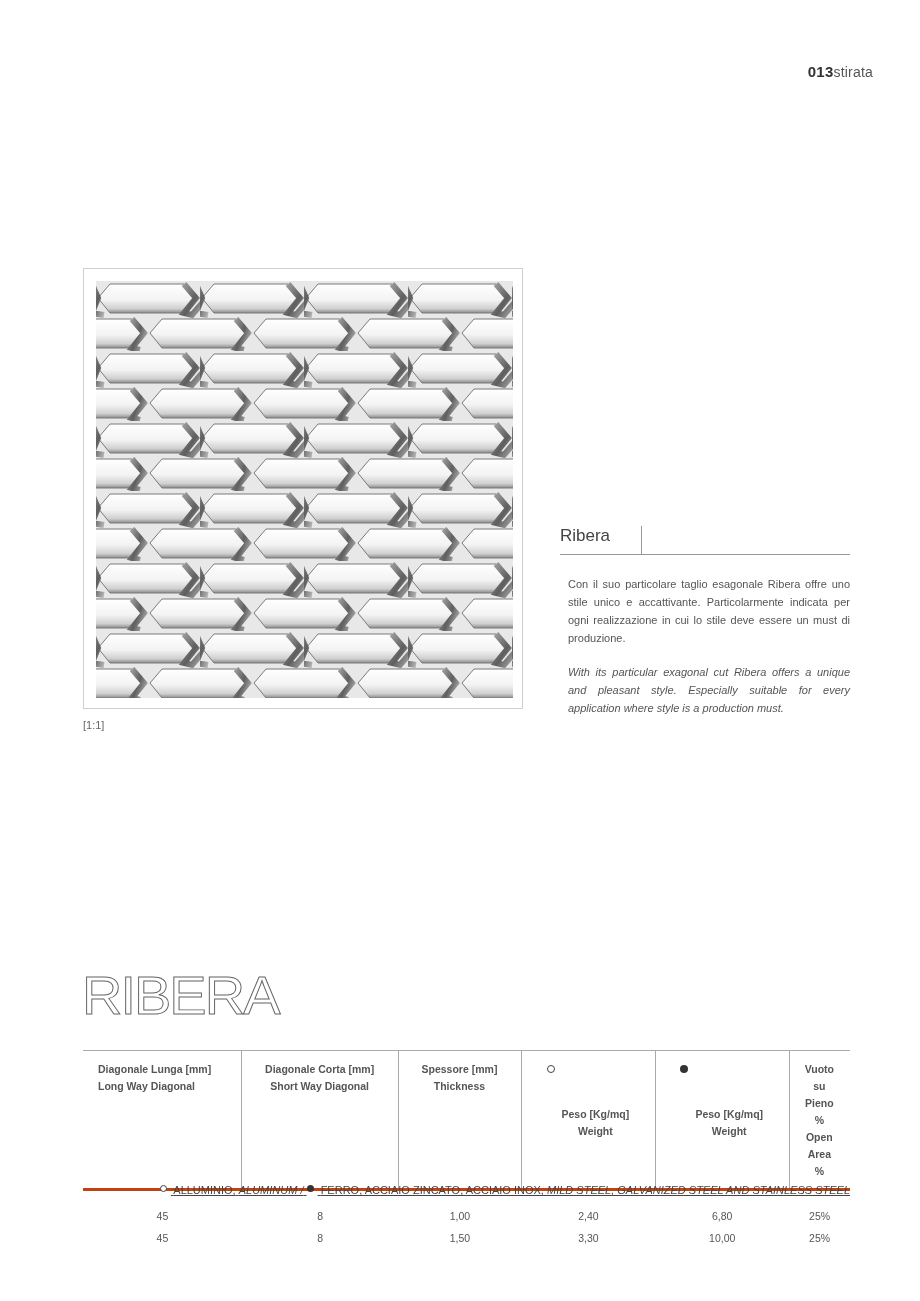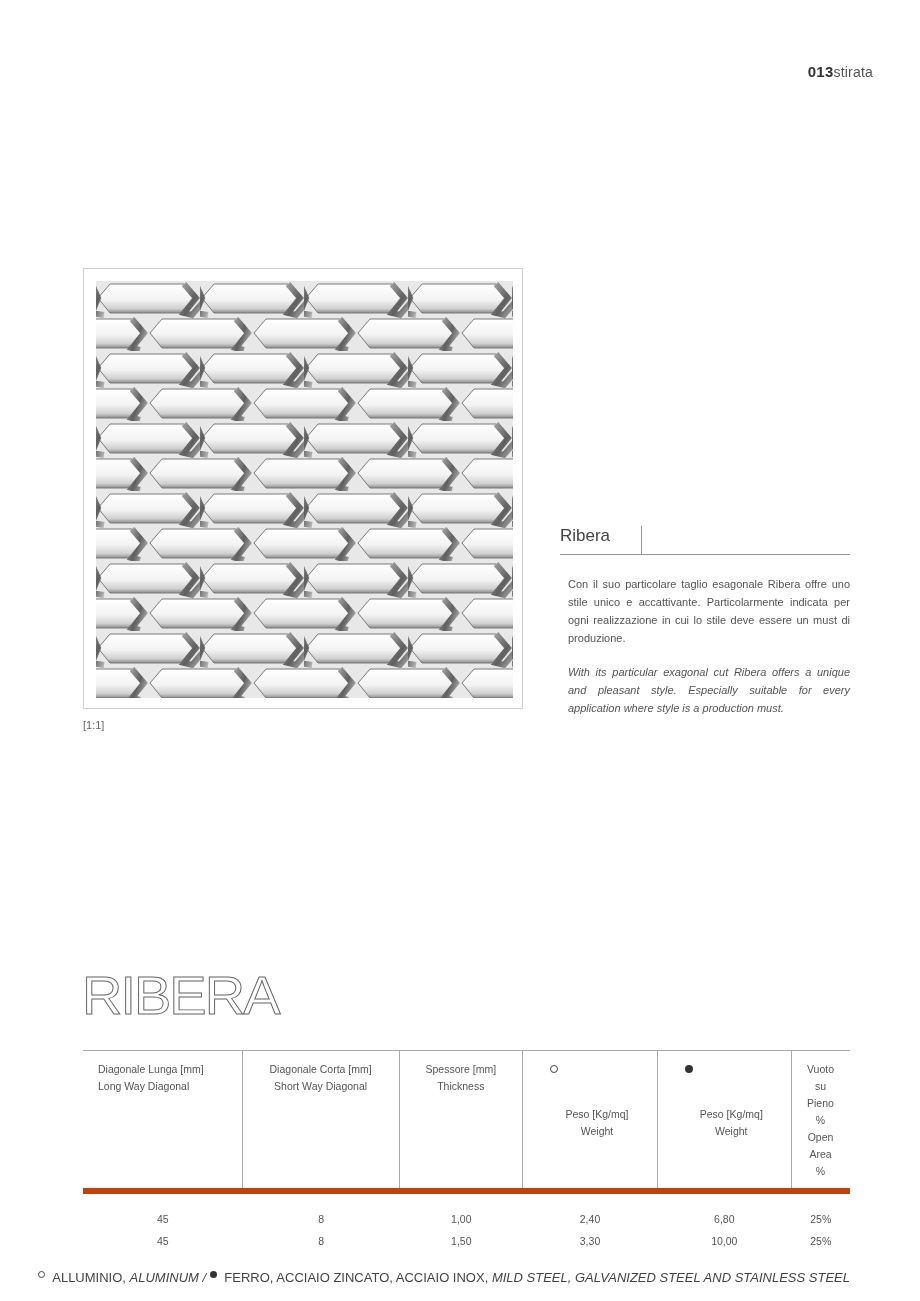--- a/index.html
+++ b/index.html
@@ -15,30 +15,30 @@
   .title-block .name { position:absolute; left:0; top:0; font-size:17px; color:#444; }
   .title-block .sep { position:absolute; left:81px; top:0; width:1px; height:28px; background:#999; }
   .desc { position:absolute; left:560px; top:575px; width:290px; font-size:11px; line-height:18px;
           color:#555; text-align:justify; }
   .desc p { margin:0 0 16px 8px; }
   .desc p.en { font-style:italic; }
   .big-title { position:absolute; left:82px; top:966px; font-size:56px; font-weight:normal;
                color:#fff; -webkit-text-stroke:1px #666; letter-spacing:-2px; line-height:64px;
                font-family:"Liberation Sans", sans-serif; transform:scaleY(0.95); transform-origin:left top; }
   table.spec { position:absolute; left:83px; top:1050px; width:767px; border-collapse:collapse; font-size:10.5px; color:#555; }
-  table.spec th { font-weight:normal; text-align:left; vertical-align:top; padding:10px 16px 8px 15px; line-height:17px;
-                  border-top:1px solid #aaa; border-bottom:6px solid #c2410c; height:32px; }
+  table.spec th { font-weight:bold; text-align:left; vertical-align:top; padding:10px 16px 8px 15px; line-height:17px;
+                  border-top:1px solid #aaa; border-bottom:3px solid #c2410c; height:32px; }
   table.spec th + th { border-left:1px solid #aaa;text-align:center; }
   table.spec td { text-align:center; padding:0; height:22px; font-size:10.5px; color:#555; }
   table.spec tr.first td { padding-top:14px; }
   .dot { display:inline-block; width:8px; height:8px; border-radius:50%; vertical-align:top; margin-top:4px; margin-right:7px; box-sizing:border-box; }
   .dot.hollow { border:1.3px solid #444; background:#fff; }
   .dot.solid { background:#333; }
   .hdr-wrap { display:inline-block; vertical-align:top;margin-top:45px; }
-  .legend { position:absolute; right:70px; top:1270px; font-size:13px; color:#444; white-space:nowrap; }
+  .legend { position:absolute; right:70px; top:1184px; font-size:11px; color:#444; white-space:nowrap;text-decoration:underline; }
   .legend i { font-style:italic; }
   .legend .dot { width:7px; height:7px; margin:1px 4px 0 0; }
 </style>
 </head>
 <body>
 
 <div class="pagenum">
   <b>013</b><span>stirata</span>
 </div>
 

